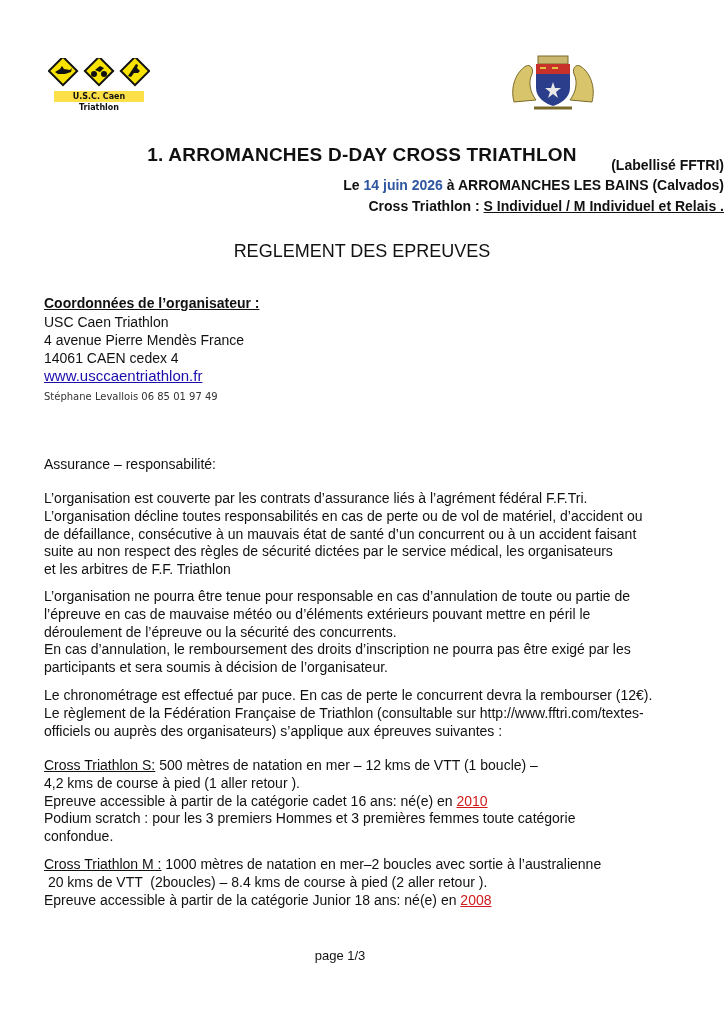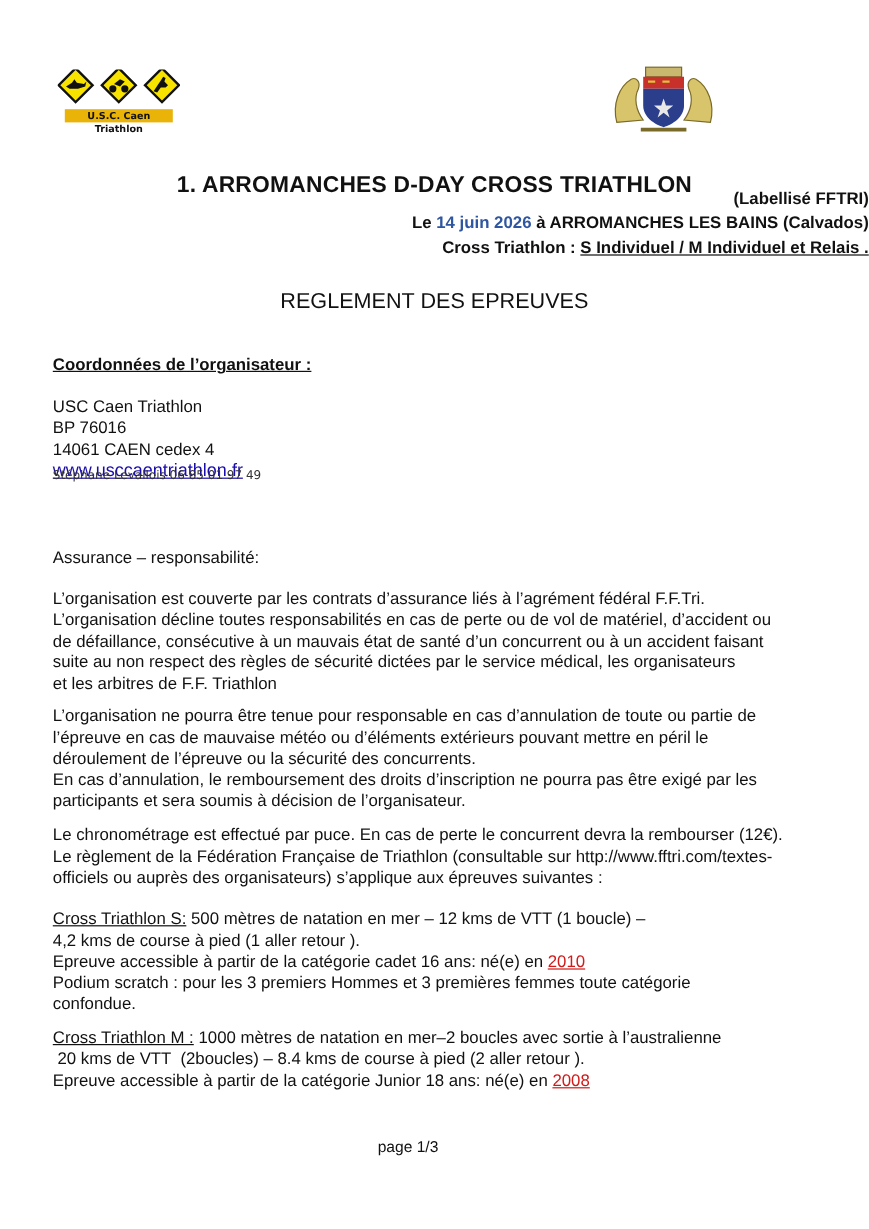--- a/index.html
+++ b/index.html
@@ -6,21 +6,21 @@
     body {
       width: 724px; height: 1024px; position: relative; overflow: hidden;
       font-family: "Liberation Sans", sans-serif; color: #111111;
     }
     .abs { position: absolute; }
     
     .usc-logo { left: 46px; top: 58px; width: 106px; height: 48px; }
     .usc-signs { position: absolute; left: 2px; top: 0; width: 102px; height: 30px; }
     .usc-banner {
       position: absolute; left: 8px; top: 33px; width: 90px; height: 11px;
-      background: #eab308; font-size: 8px; font-weight: bold; line-height: 11px;
+      background: #fde047; font-size: 8px; font-weight: bold; line-height: 11px;
       text-align: center; color: #111;
       font-family: "DejaVu Sans", sans-serif;
     }
     .coat { left: 508px; top: 52px; width: 90px; height: 62px; }
 
     
     .title {
       left: 0; width: 724px; top: 133px; text-align: center;
       font-weight: bold; font-size: 19px; letter-spacing: 0.2px; margin-top: 11px;
     }
@@ -32,21 +32,21 @@
     .reg-title {
       left: 0; width: 724px; top: 241px; text-align: center;
       font-weight: normal; font-size: 18px; text-decoration: underline;
       padding-left: 0; 
     }
     .reg-title span { display: inline-block; margin-left: 0; }
 
     .section-h {
       left: 44px; top: 295px; font-weight: bold; font-size: 14px; text-decoration: underline;
     }
-    .addr { left: 44px; font-size: 14px; line-height: 18px; margin-top: 16px; }
+    .addr { left: 44px; font-size: 14px; line-height: 18px; }
     .link { color: #1a0dab; text-decoration: underline; font-size: 15px; }
     .contact {
       left: 44px; top: 391px; font-size: 10px; color: #333;
       font-family: "DejaVu Sans", sans-serif;
     }
 
     .para { left: 44px; width: 660px; font-size: 14px; line-height: 17.8px; }
     .para p { margin: 0; }
     .red { color: #d11a1a; text-decoration: underline; }
 
@@ -97,21 +97,21 @@
   <span>Cross Triathlon : </span><span class="u">S Individuel / M Individuel et Relais .</span>
 </div>
 
 <div class="abs reg-title">
   <span>REGLEMENT DES EPREUVES</span>
 </div>
 
 <div class="abs section-h">Coordonnées de l’organisateur :</div>
 <div class="abs addr" style="top:313px;">
   <div>USC Caen Triathlon</div>
-  <div>BP 76016</div>
+  <div>4 avenue  Pierre Mendès France</div>
   <div>14061 CAEN cedex 4</div>
   <a class="link">www.usccaentriathlon.fr</a>
 </div>
 <div class="abs contact">Stéphane Levallois 06 85 01 97 49</div>
 
 <div class="abs para" style="top:456px;">Assurance – responsabilité:</div>
 
 <div class="abs para" style="top:490px;">
   <p>L’organisation est couverte par les contrats d’assurance liés à l’agrément fédéral F.F.Tri.</p>
   <p>L’organisation décline toutes responsabilités en cas de perte ou de vol de matériel, d’accident ou</p>

